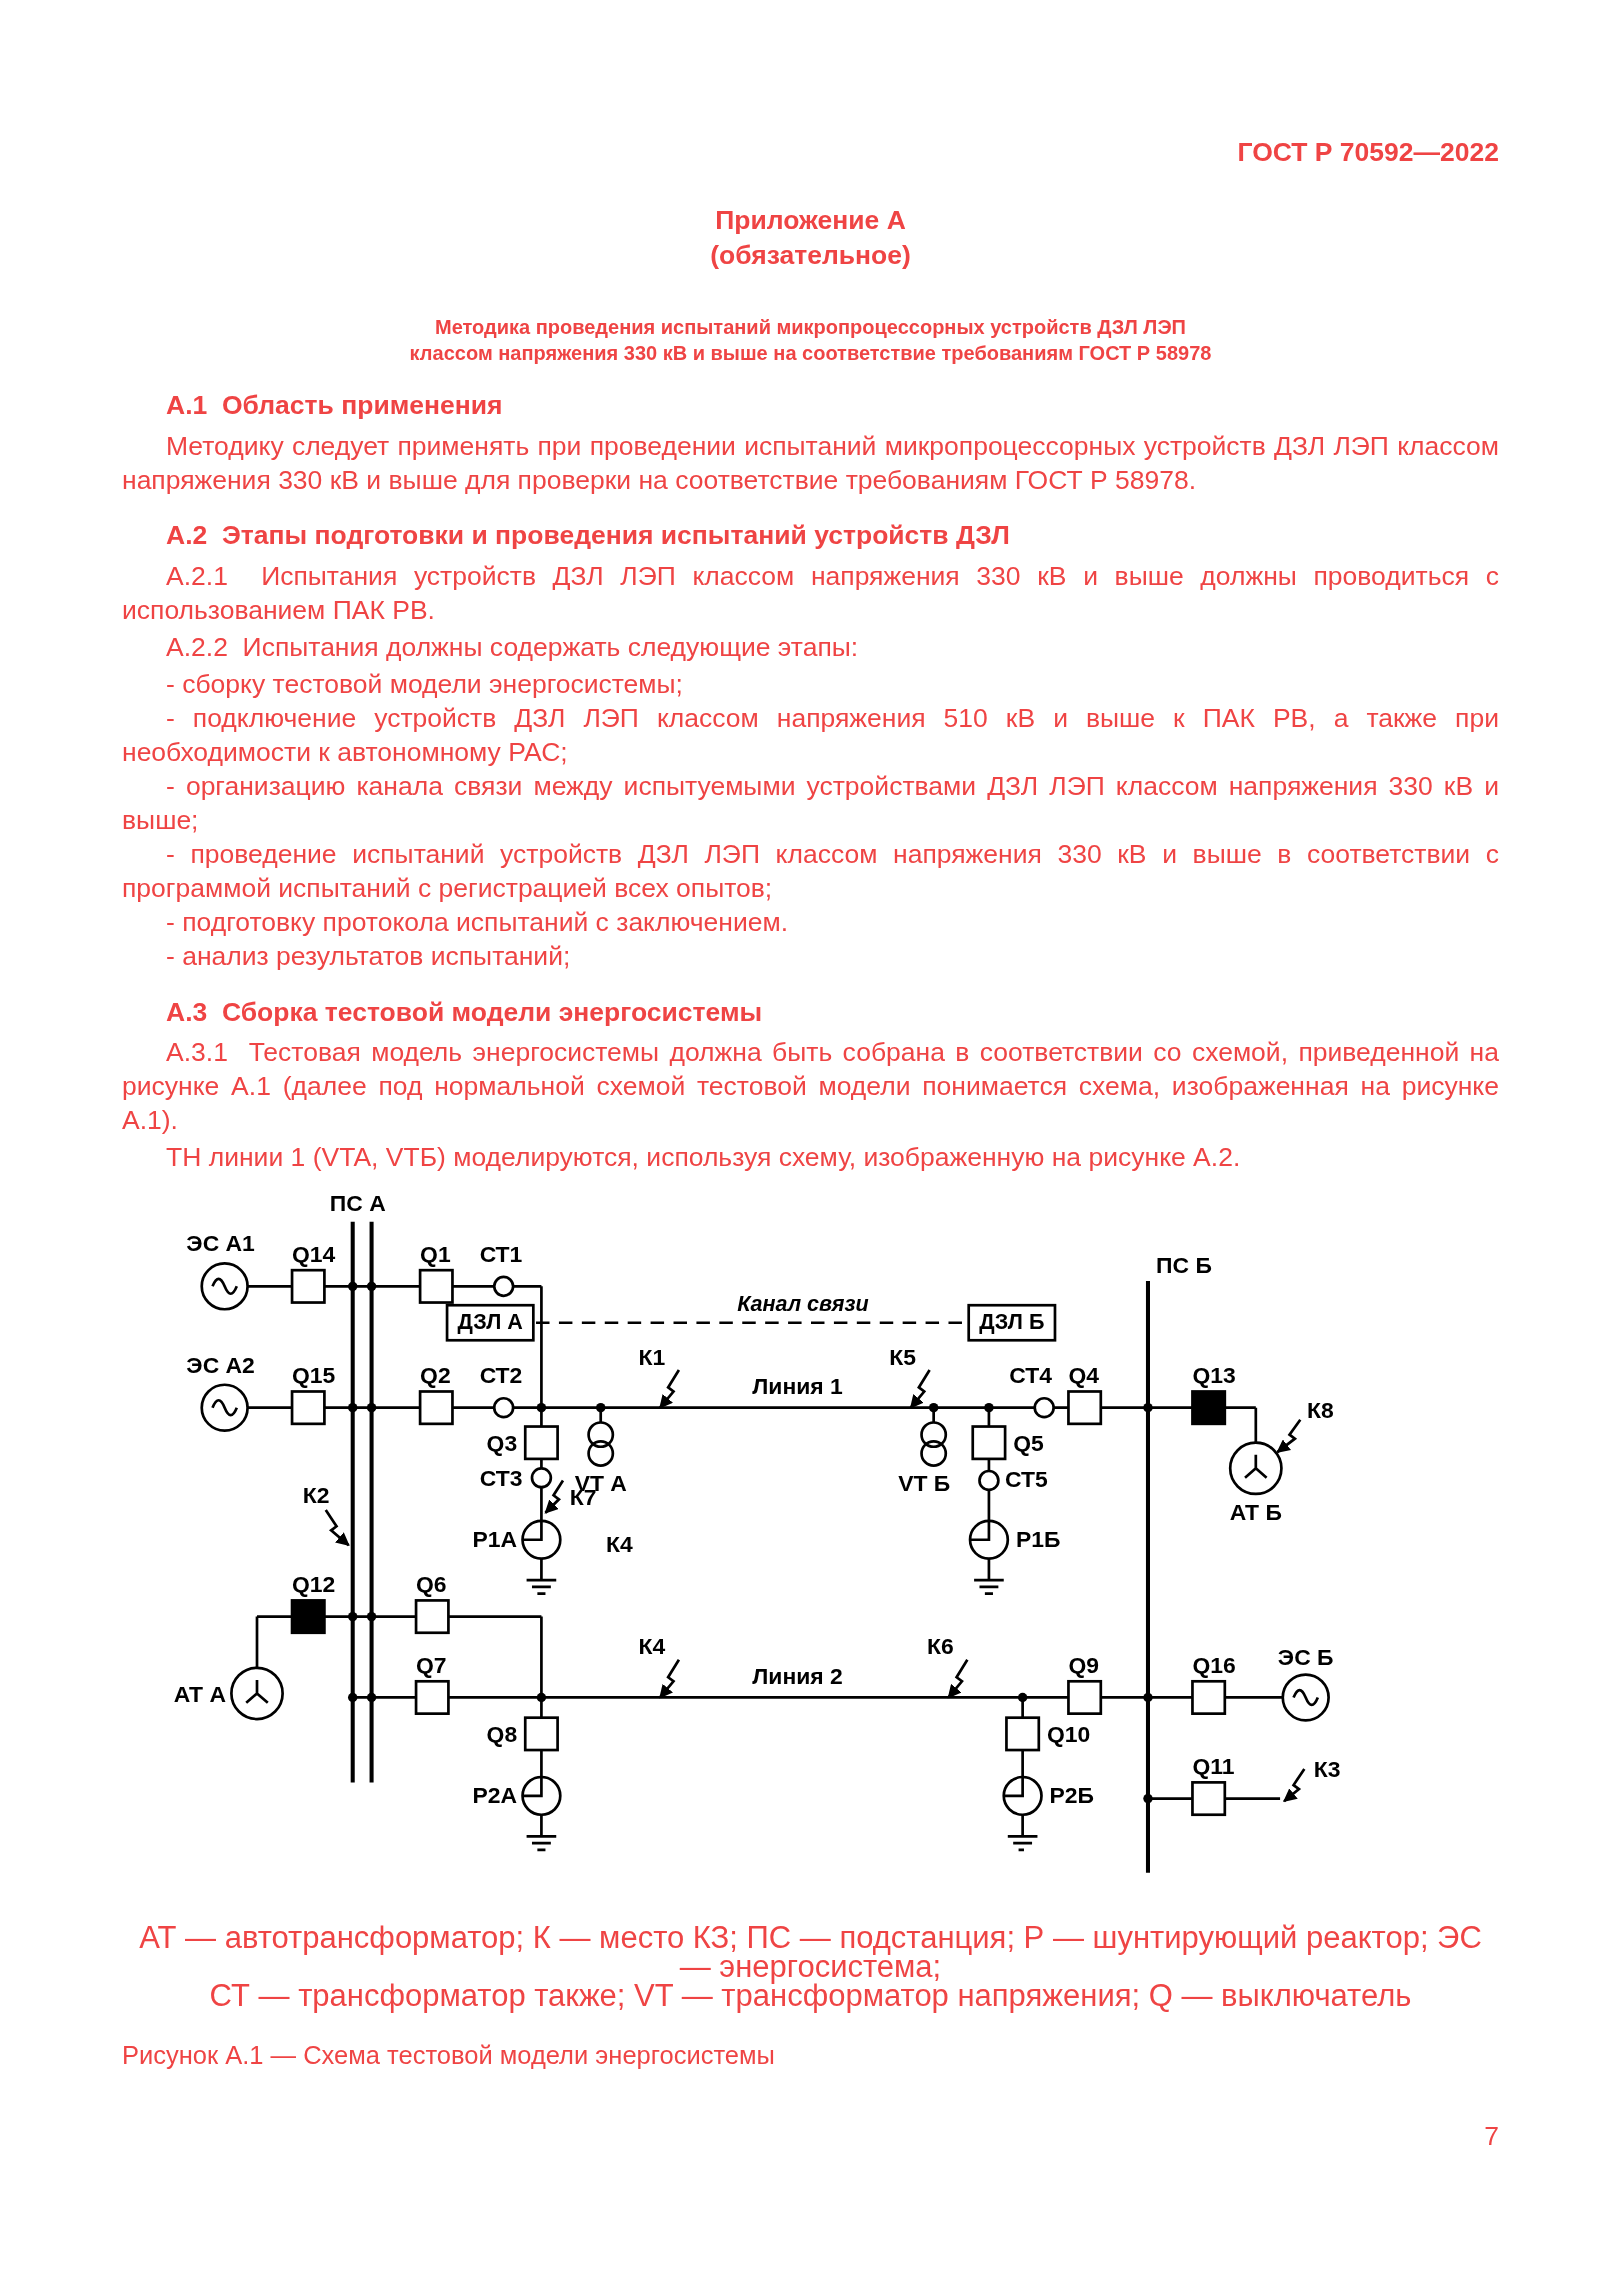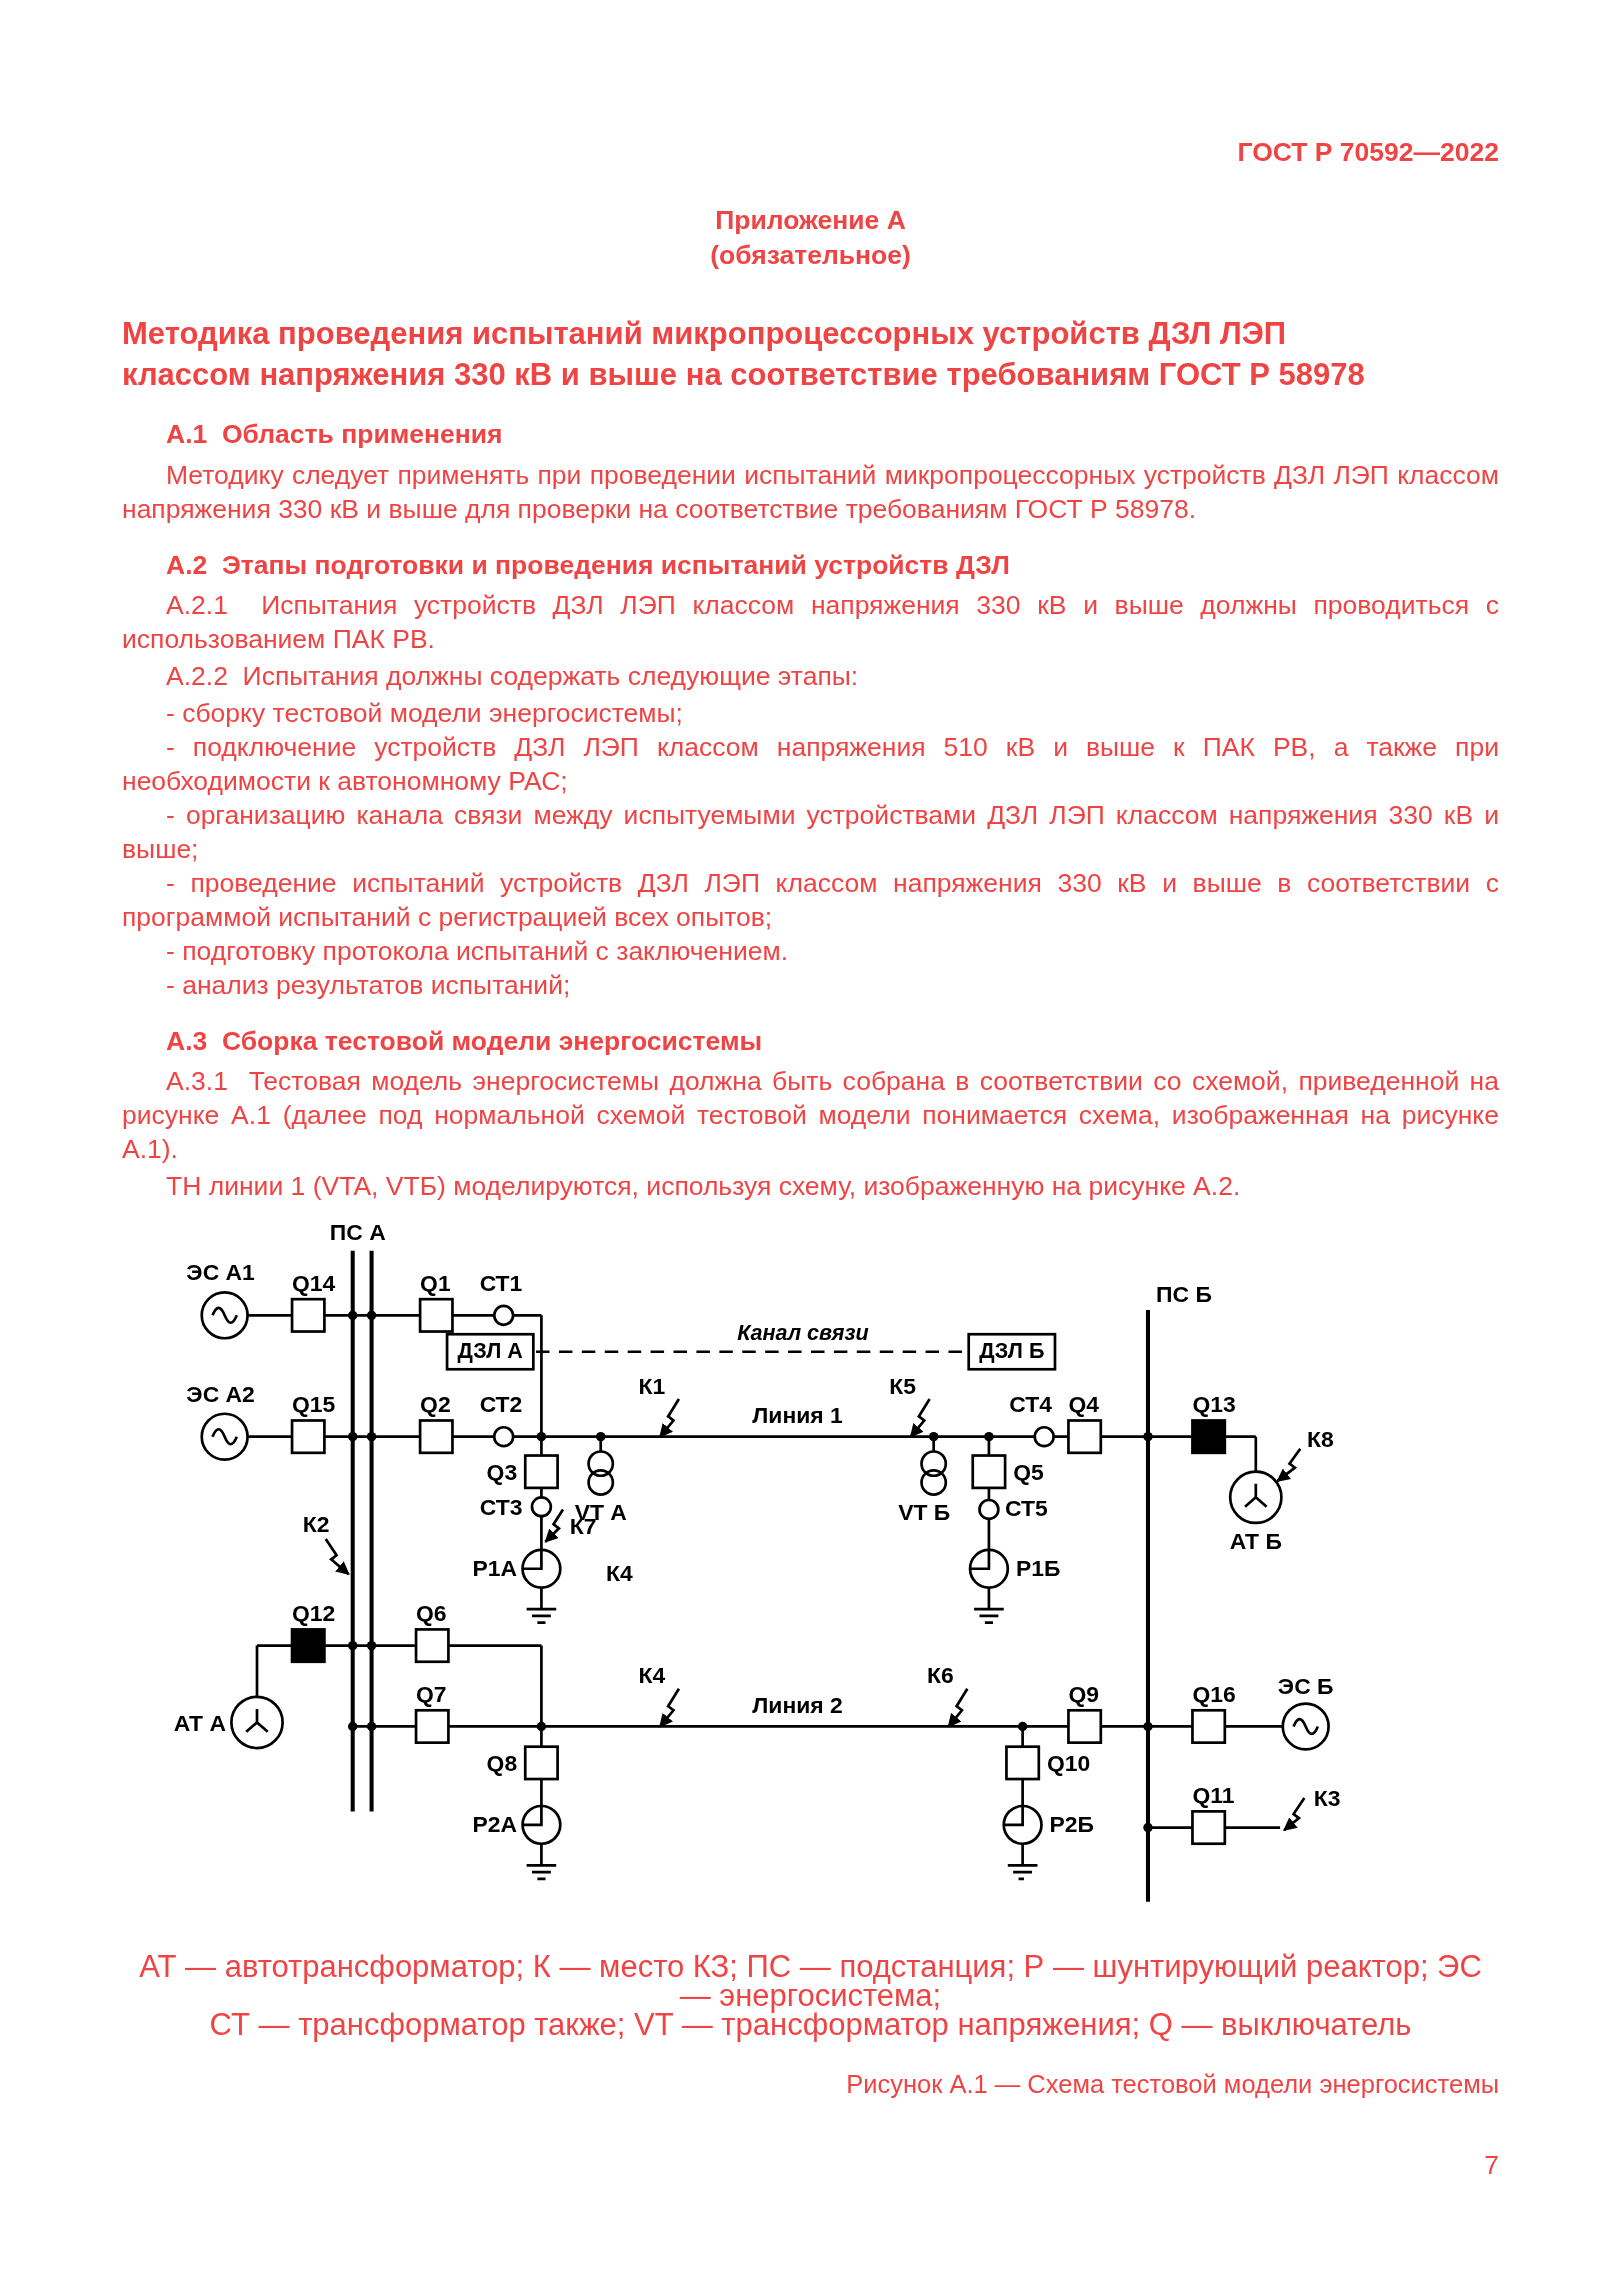--- a/index.html
+++ b/index.html
@@ -4,31 +4,31 @@
 <style>
   html,body{margin:0;padding:0;background:#9a9a9a;}
   .page{
     width:1621px;height:2293px;background:#ffffff;color:#ef4444;
     font-family:"Liberation Sans",sans-serif;position:relative;overflow:hidden;
   }
   .content{padding:137px 122px 0 122px;}
   .doc-code{text-align:right;font-weight:bold;font-size:26.5px;}
   .app-label{text-align:center;font-weight:bold;font-size:26.5px;margin-top:37px;}
   .app-kind{text-align:center;font-weight:bold;font-size:26.5px;margin-top:3.9px;}
-  .main-title{font-weight:bold;font-size:31px;line-height:1.32;margin-top:43px;}
+  .main-title{text-align:center;font-weight:bold;font-size:20px;line-height:1.32;margin-top:43px;}
   .sec-heading{font-weight:bold;font-size:26.5px;margin:23.5px 0 7.8px 44px;}
   p.body{font-size:26.5px;line-height:34px;text-align:justify;text-indent:44px;margin:0 0 2.9px 0;}
   p.item{margin:0;}
   .figure{width:1294px;margin:17.6px auto 0 auto;font-weight:bold;}
   svg{display:block;width:100%;height:auto;}
   svg text{font-family:"Liberation Sans",sans-serif;font-size:17px;fill:#000;stroke:none;}
   svg text.sm{font-size:16px;}
   svg text.it{font-size:16px;font-style:italic;}
   .legend{font-size:31px;line-height:29px;text-align:center;margin-top:23.5px;}
-  .fig-caption{font-size:25.5px;text-align:right;margin-top:31px;}
+  .fig-caption{font-size:25.5px;text-align:left;margin-top:31px;}
   .page-num{font-size:26.5px;text-align:right;margin-top:51px;}
 </style>
 </head>
 <body>
 
 <div class="page">
   <div class="content">
 
     <div class="doc-code">ГОСТ Р 70592—2022</div>
 

